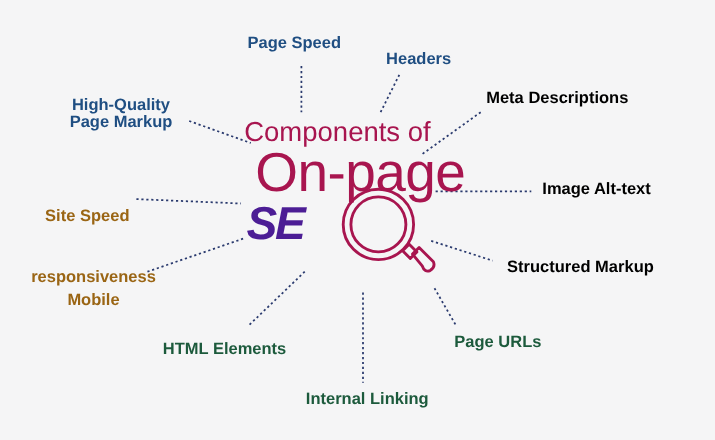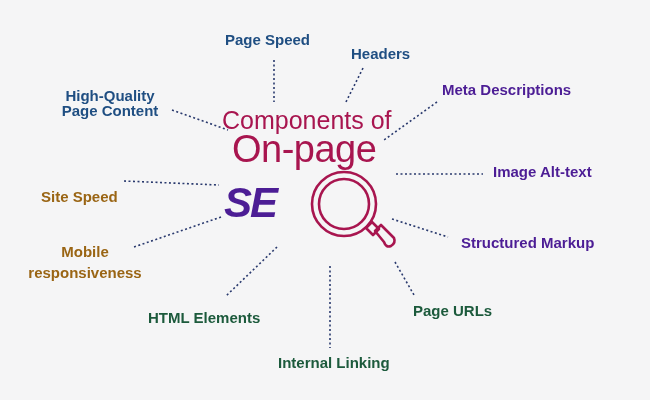--- a/index.html
+++ b/index.html
@@ -1,25 +1,25 @@
 <!DOCTYPE html>
 <html><head>
 <meta charset="utf-8">
 <style>
   html,body{margin:0;padding:0;}
   body{width:650px;height:400px;background:#f5f5f6;position:relative;overflow:hidden;font-family:"Liberation Sans",sans-serif;}
   .lbl{position:absolute;font-weight:bold;font-size:15px;white-space:nowrap;line-height:15px;}
   .blue{color:#1f4e82;}
-  .purple{color:#4c1d95;}
+  .purple{color:#000000;}
   .orange{color:#9a6514;}
   .green{color:#1c5a3c;}
   .center{text-align:center;}
   svg.lines{position:absolute;left:0;top:0;}
   .title1{position:absolute;left:222px;top:106px;font-size:25px;color:#a8154f;}
-  .title2{position:absolute;left:232px;top:128px;font-size:38px;color:#a8154f;letter-spacing:-0.5px;}
+  .title2{position:absolute;left:232px;top:128px;font-size:50px;color:#a8154f;letter-spacing:-0.5px;}
   .seo{position:absolute;left:224px;top:170px;font-size:42px;font-weight:bold;color:#4c1d95;letter-spacing:-2px;line-height:66px;font-style:italic;}
 </style>
 </head>
 <body>
 
 <svg class="lines" width="650" height="400">
   <g stroke="#2a3a6e" stroke-width="1.6" stroke-dasharray="2,2.5" fill="none">
     <line x1="274" y1="60" x2="274" y2="102"></line>
     <line x1="363" y1="68" x2="346" y2="102"></line>
     <line x1="437" y1="102" x2="384" y2="140"></line>
@@ -36,27 +36,27 @@
 
 <div class="lbl blue" style="left:225px;top:32px;">Page Speed</div>
 <div class="lbl blue" style="left:351px;top:46px;text-align:center;">Headers</div>
 <div class="lbl purple" style="left:442px;top:82px;">Meta Descriptions</div>
 <div class="lbl purple" style="left:493px;top:164px;">Image Alt-text</div>
 <div class="lbl purple" style="left:461px;top:235px;">Structured Markup</div>
 <div class="lbl green" style="left:413px;top:303px;">Page URLs</div>
 <div class="lbl green" style="left:278px;top:355px;">Internal Linking</div>
 <div class="lbl green" style="left:148px;top:310px;">HTML Elements</div>
 <div class="lbl orange center" style="left:22px;top:241px;width:126px;line-height:21px;">
+  <div>responsiveness</div>
   <div>Mobile</div>
-  <div>responsiveness</div>
 </div>
 <div class="lbl orange" style="left:41px;top:189px;">Site Speed</div>
 <div class="lbl blue center" style="left:57px;top:88px;width:106px;line-height:15px;">
   <div>High-Quality</div>
-  <div>Page Content</div>
+  <div>Page Markup</div>
 </div>
 
 <div class="title1">Components of</div>
 <div class="title2">On-page</div>
 <div class="seo">SE</div>
 
 <svg style="position:absolute;left:308px;top:168px;" width="95" height="90">
   <g stroke="#a8154f" stroke-width="2.6" fill="none" stroke-linejoin="round">
     <circle cx="36" cy="36" r="32"></circle>
     <circle cx="36" cy="36" r="25"></circle>

